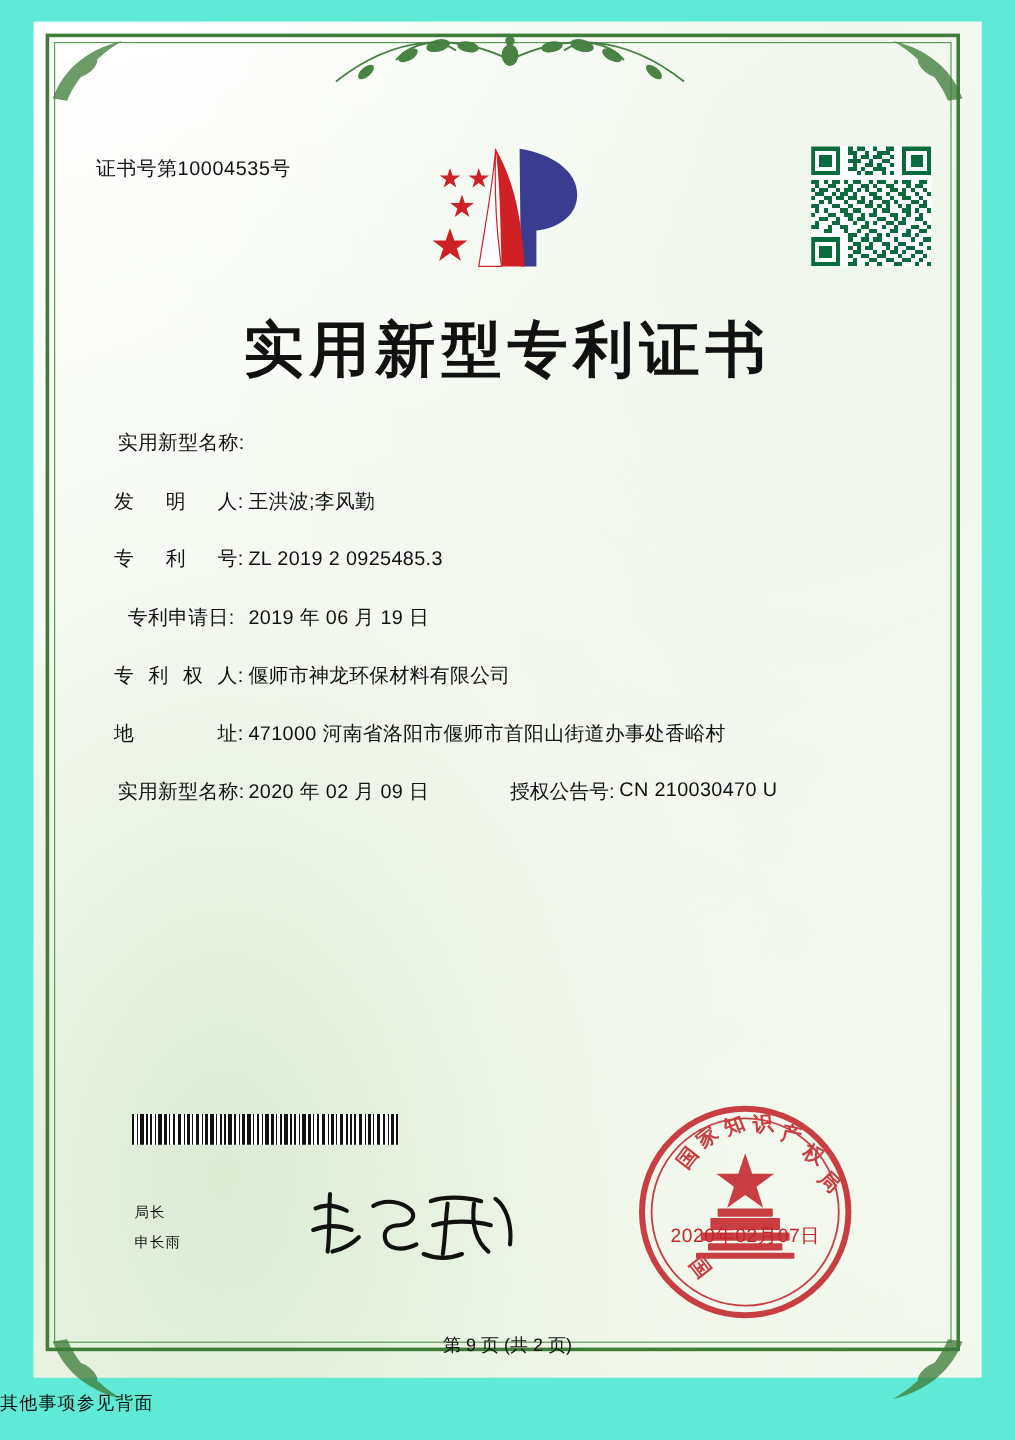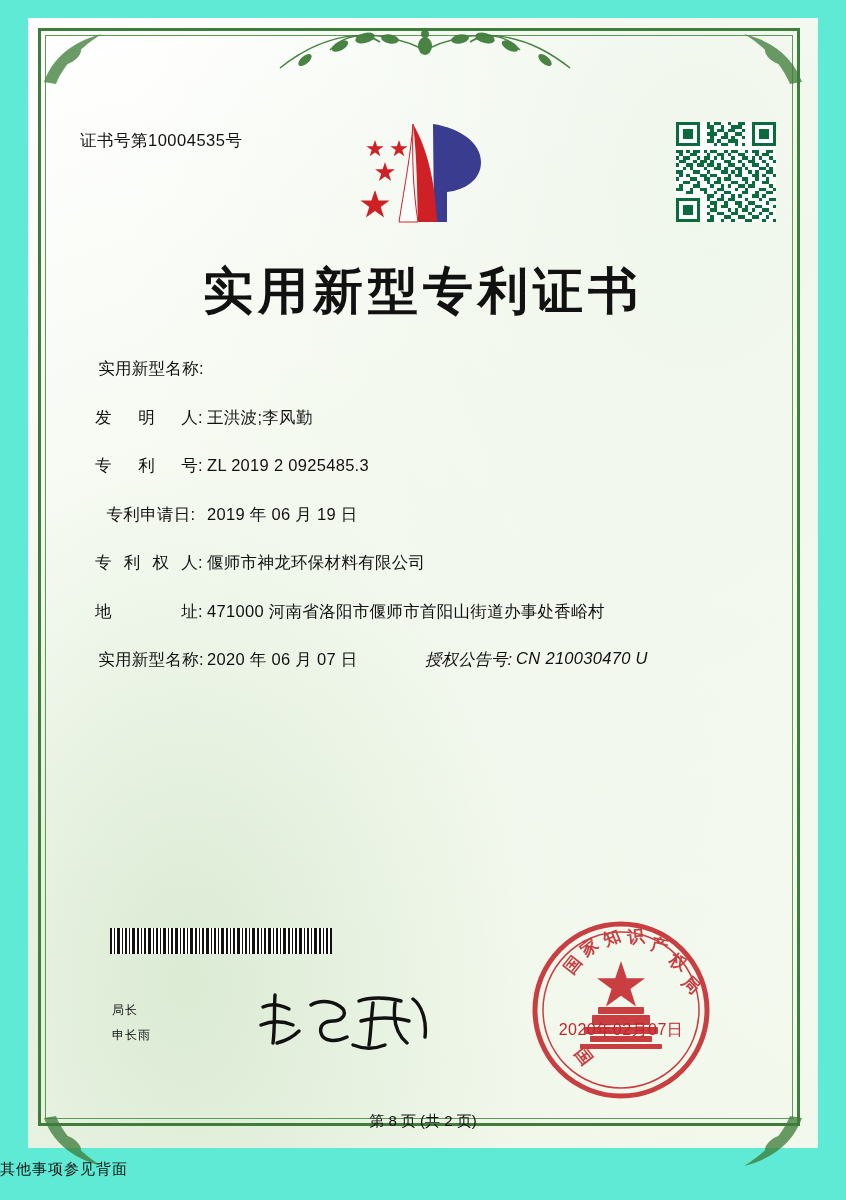--- a/index.html
+++ b/index.html
@@ -137,21 +137,21 @@
     letter-spacing: .3px;
   }
   .row-split {
     display: flex;
     align-items: baseline;
     font-size: 16.5px;
     color: #111;
     margin-bottom: 26px;
   }
   .split-left { width: 330px; flex: 0 0 330px; display: flex; }
-  .split-right { display: flex; font-style: italic; }
+  .split-right { display: flex; }
   .split-right .label2 { white-space: nowrap; margin-right: 4px; }
 
   .body-text {
     position: absolute;
     left: 95px;
     top: 712px;
     width: 660px;
     font-family: "DejaVu Serif", serif;
     font-size: 15.5px;
     line-height: 29px;
@@ -523,21 +523,21 @@
     <div class="row">
       <div class="label spaced">
         <span>地</span>
         <span>址:</span>
       </div>
       <div class="value">471000 河南省洛阳市偃师市首阳山街道办事处香峪村</div>
     </div>
     <div class="row-split">
       <div class="split-left">
         <div class="label">实用新型名称:</div>
-        <div class="value">2020 年 06 月 07 日</div>
+        <div class="value">2020 年 02 月 09 日</div>
       </div>
       <div class="split-right">
         <div class="label2">授权公告号:</div>
         <div class="value">CN 210030470 U</div>
       </div>
     </div>
   </div>
 
 
   <svg class="barcode" viewBox="0 0 222 26" shape-rendering="crispEdges">
@@ -648,15 +648,15 @@
         <text transform="translate(102,28) rotate(-6)">识</text>
         <text transform="translate(124,34) rotate(12)">产</text>
         <text transform="translate(142,48) rotate(28)">权</text>
         <text transform="translate(155,68) rotate(44)">局</text>
         <text transform="translate(48,138) rotate(52)">国</text>
       </g>
     </g>
   </svg>
   <div class="seal-date">2020年02月07日</div>
 
-  <div class="page-no">第 8 页 (共 2 页)</div>
+  <div class="page-no">第 9 页 (共 2 页)</div>
   <div class="footer-note">其他事项参见背面</div>
 </div>
 
 </body></html>

